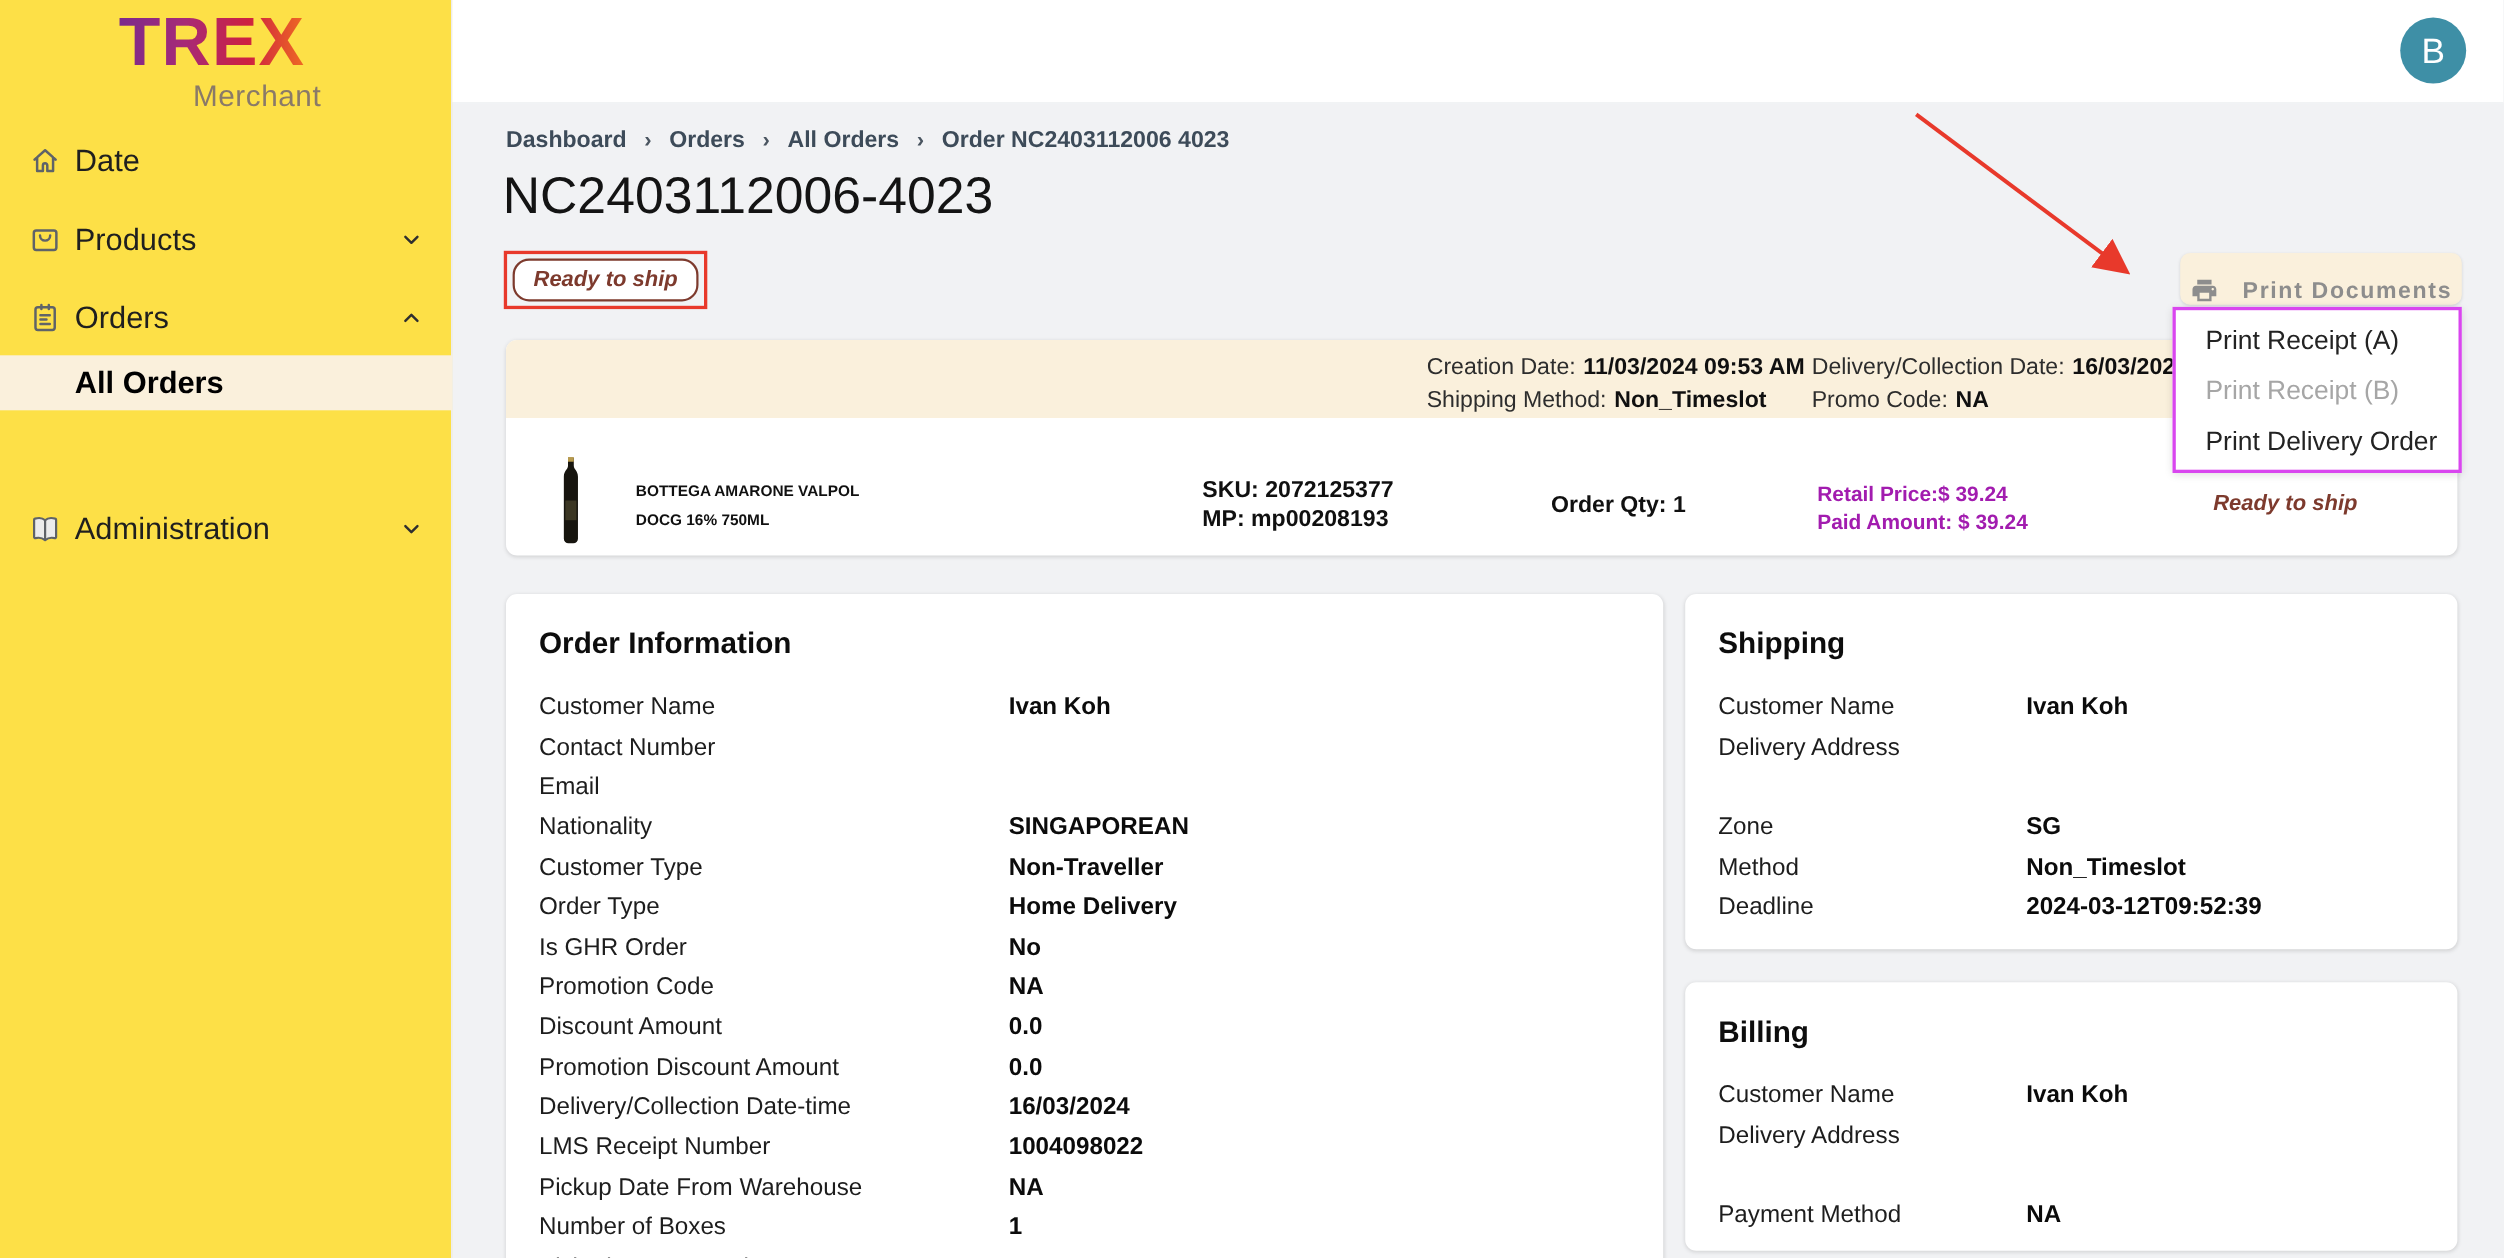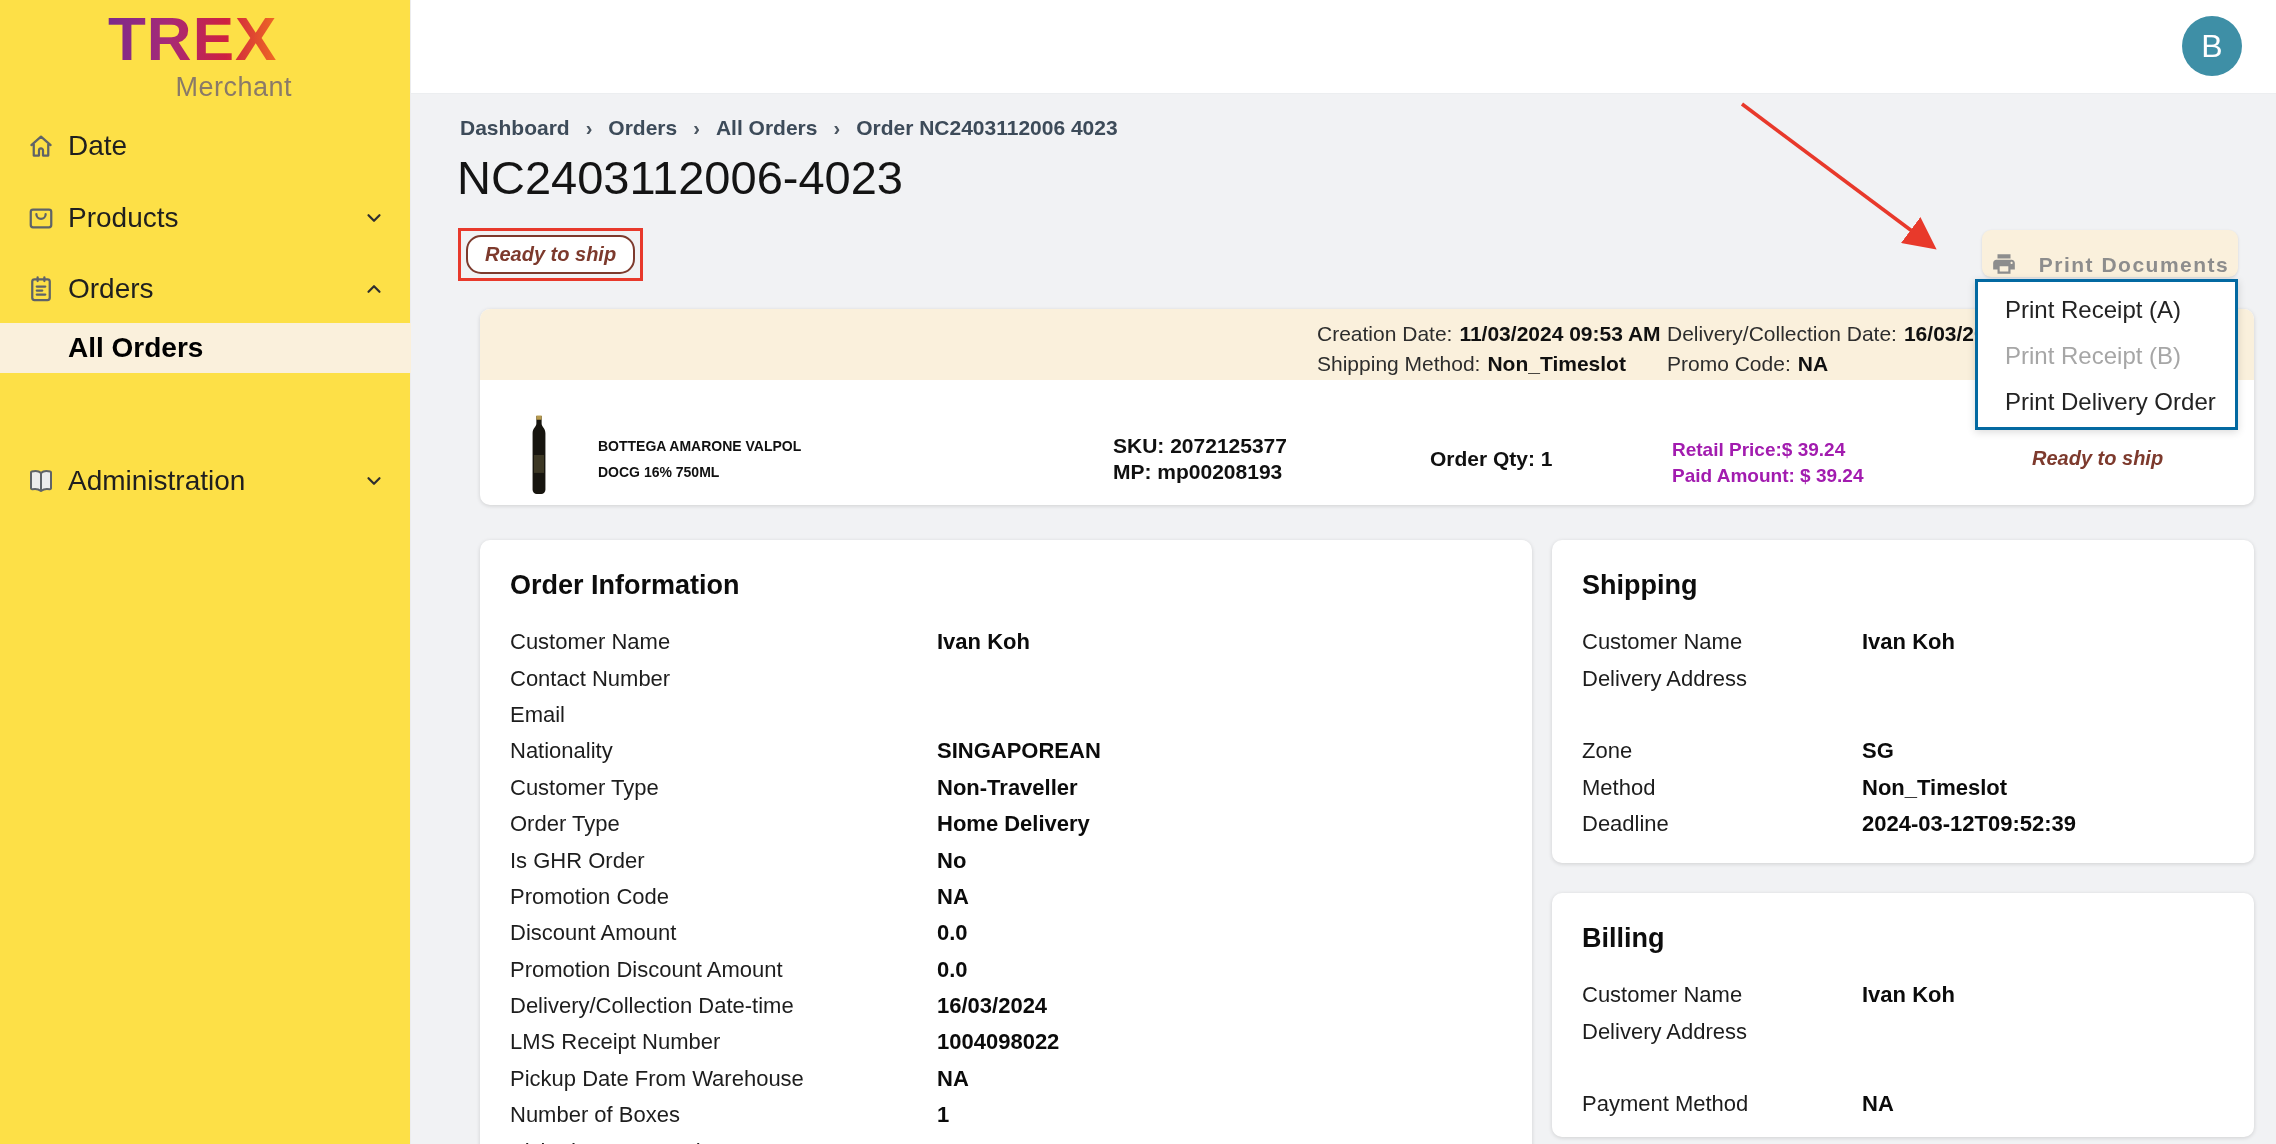--- a/index.html
+++ b/index.html
@@ -71,35 +71,35 @@
   
   .print-btn {
     position:absolute; left:1982px; top:230px; width:256px; height:47px; z-index:20;
     background:#faf0dc; border:none; border-radius:9px; cursor:pointer;
     display:flex; align-items:flex-end; justify-content:center; gap:22px;
     box-shadow:0 1px 3px rgba(0,0,0,0.12);
   }
   .print-btn .pbtn-label { font-size:21px; font-weight:bold; color:#8d8d8d; letter-spacing:1.5px; }
   .print-menu {
     position:absolute; left:1975px; top:279px; width:263px; height:151px; z-index:50;
-    background:#ffffff; border:3px solid #0369a1; box-shadow:0 2px 8px rgba(0,0,0,0.15);
+    background:#ffffff; border:3px solid #d946ef; box-shadow:0 2px 8px rgba(0,0,0,0.15);
     padding-top:5px;
   }
   .print-menu .menu-item {
     height:46px; display:flex; align-items:center; padding-left:27px;
     font-size:24px; color:#232323; cursor:pointer;
   }
   .print-menu .menu-item.muted { color:#a6a6a6; }
 
   .annotation-arrow { position:absolute; left:1730px; top:95px; z-index:45; }
 
   
   .card {
     position:absolute; background:#fff; border-radius:10px;
-    box-shadow:0 1px 4px rgba(0,0,0,0.14); z-index:4;margin-left:20px;
+    box-shadow:0 1px 4px rgba(0,0,0,0.14); z-index:4;
   }
   .product-card { left:460px; top:309px; width:1774px; height:196px; }
   .summary-bar {
     position:absolute; left:0; top:0; width:100%; height:71px;
     background:#faf0dc; border-radius:10px 10px 0 0;
   }
   .sum-col { position:absolute; top:10px; }
   .sum-col-a { left:837px; }
   .sum-col-b { left:1187px; }
   .sum-line { display:flex; gap:7px; font-size:21px; height:30px; align-items:center; color:#2d2d2d; white-space:nowrap; }

